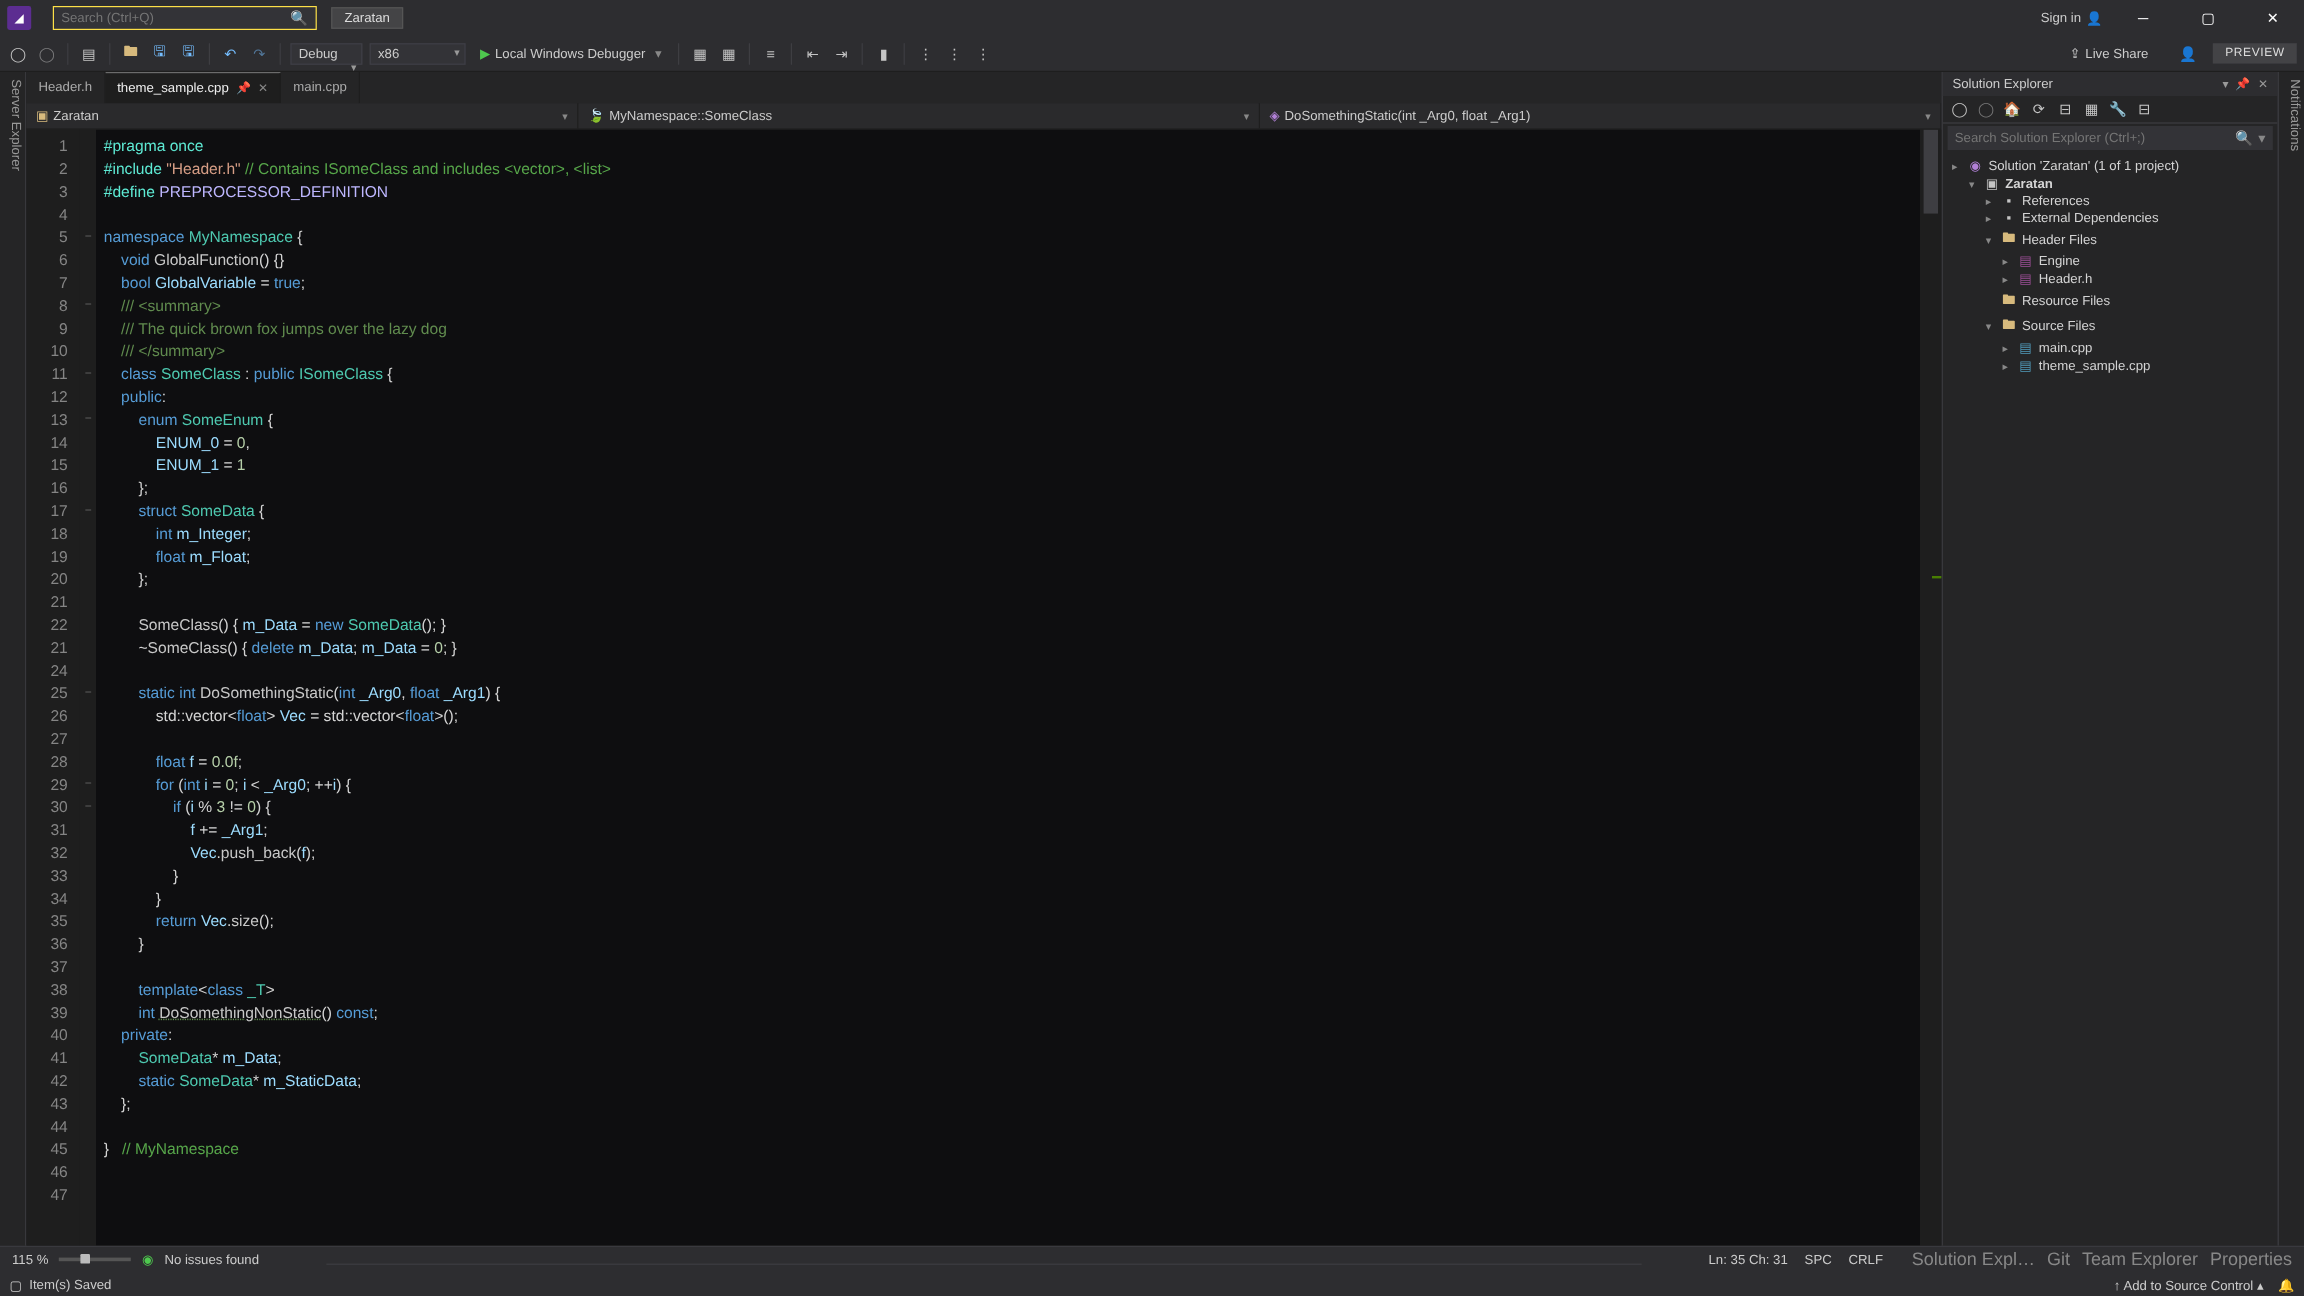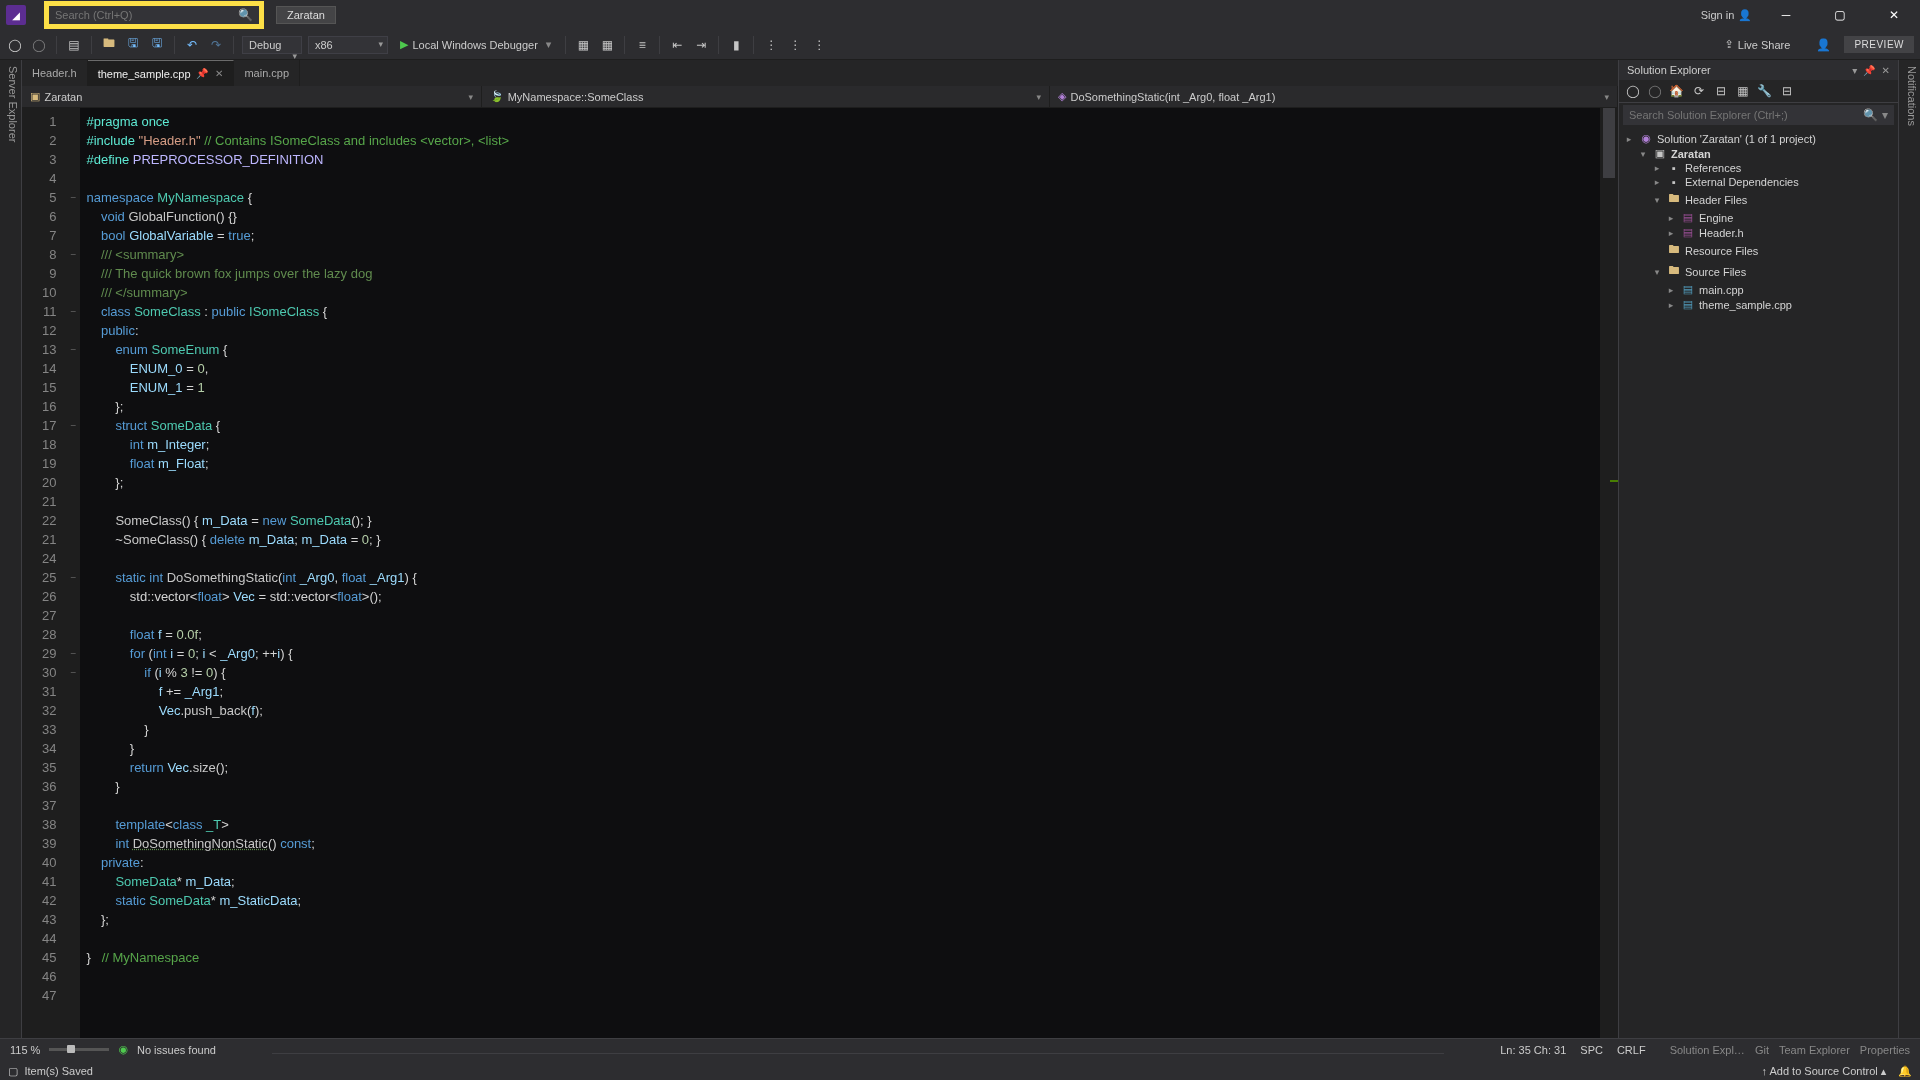--- a/index.html
+++ b/index.html
@@ -2,21 +2,21 @@
 <html><head>
 <meta charset="utf-8">
 <style>
 * { margin: 0; padding: 0; box-sizing: border-box; font-family: "Segoe UI", sans-serif; }
 body { background: #2d2d30; color: #d4d4d4; font-size: 12px; overflow: hidden; width: 1920px; height: 1080px; user-select: none; }
 
 
 .menubar { display: flex; align-items: center; height: 30px; background: #2d2d30; padding: 0 6px; }
 .vs-logo { width: 20px; height: 20px; background: #5c2d91; border-radius: 2px; margin-right: 8px; display: flex; align-items: center; justify-content: center; color: #fff; font-size: 10px; }
 .menu-item { padding: 4px 8px; color: #cccccc; font-size: 11px; cursor: pointer; }
-.search-wrap { display: flex; align-items: center; background: #333337; border: 5px solid #fde047; margin-left: 10px; padding: 2px 6px; width: 220px; }
+.search-wrap { display: flex; align-items: center; background: #333337; border: 1px solid #fde047; margin-left: 10px; padding: 2px 6px; width: 220px; }
 .search-wrap input { flex: 1; background: transparent; border: none; color: #999; font-size: 11px; outline: none; }
 .search-icon { color: #999; font-size: 12px; }
 .project-chip { margin-left: 12px; padding: 2px 10px; background: #444446; border: 1px solid #555; color: #ddd; font-size: 11px; }
 .menu-right { margin-left: auto; display: flex; align-items: center; gap: 14px; color: #ccc; }
 .sign-in { font-size: 11px; display: flex; gap: 4px; }
 .window-btn { width: 40px; height: 24px; display: flex; align-items: center; justify-content: center; color: #fff; }
 
 
 .toolbar { display: flex; align-items: center; height: 30px; background: #2d2d30; border-bottom: 1px solid #1e1e1e; padding: 0 6px; gap: 6px; }
 .tb-btn { width: 18px; height: 18px; display: flex; align-items: center; justify-content: center; color: #c5c5c5; font-size: 12px; }
@@ -89,21 +89,21 @@
 .ficon-cpp { color: #519aba; }
 .ficon-h { color: #9b4f96; }
 
 
 .ed-foot { height: 22px; display: flex; align-items: center; background: #2d2d30; border-top: 1px solid #3e3e42; padding: 0 10px; font-size: 11px; color: #ccc; gap: 16px; }
 .ed-foot .left { display: flex; align-items: center; gap: 9px; }
 .ed-foot .right { margin-left: auto; display: flex; align-items: center; gap: 14px; }
 .ed-foot .check { color: #4ec94e; }
 .slider-mini { width: 60px; height: 3px; background: #555; position: relative; }
 .slider-mini::before { content:""; position: absolute; left: 30%; top: -3px; width: 8px; height: 8px; background: #bbb; border-radius: 1px; }
-.foot-tabs { color: #888; font-size: 11px; }
+.foot-tabs { color: #888; font-size: 15px; }
 .foot-tabs span { margin-left: 10px; }
 
 
 .statusbar { height: 22px; background: #2d2d30; display: flex; align-items: center; padding: 0 8px; font-size: 11px; color: #ccc; }
 .statusbar .right { margin-left: auto; display: flex; align-items: center; gap: 12px; }
 </style>
 </head>
 <body>
 
 <div class="menubar">

